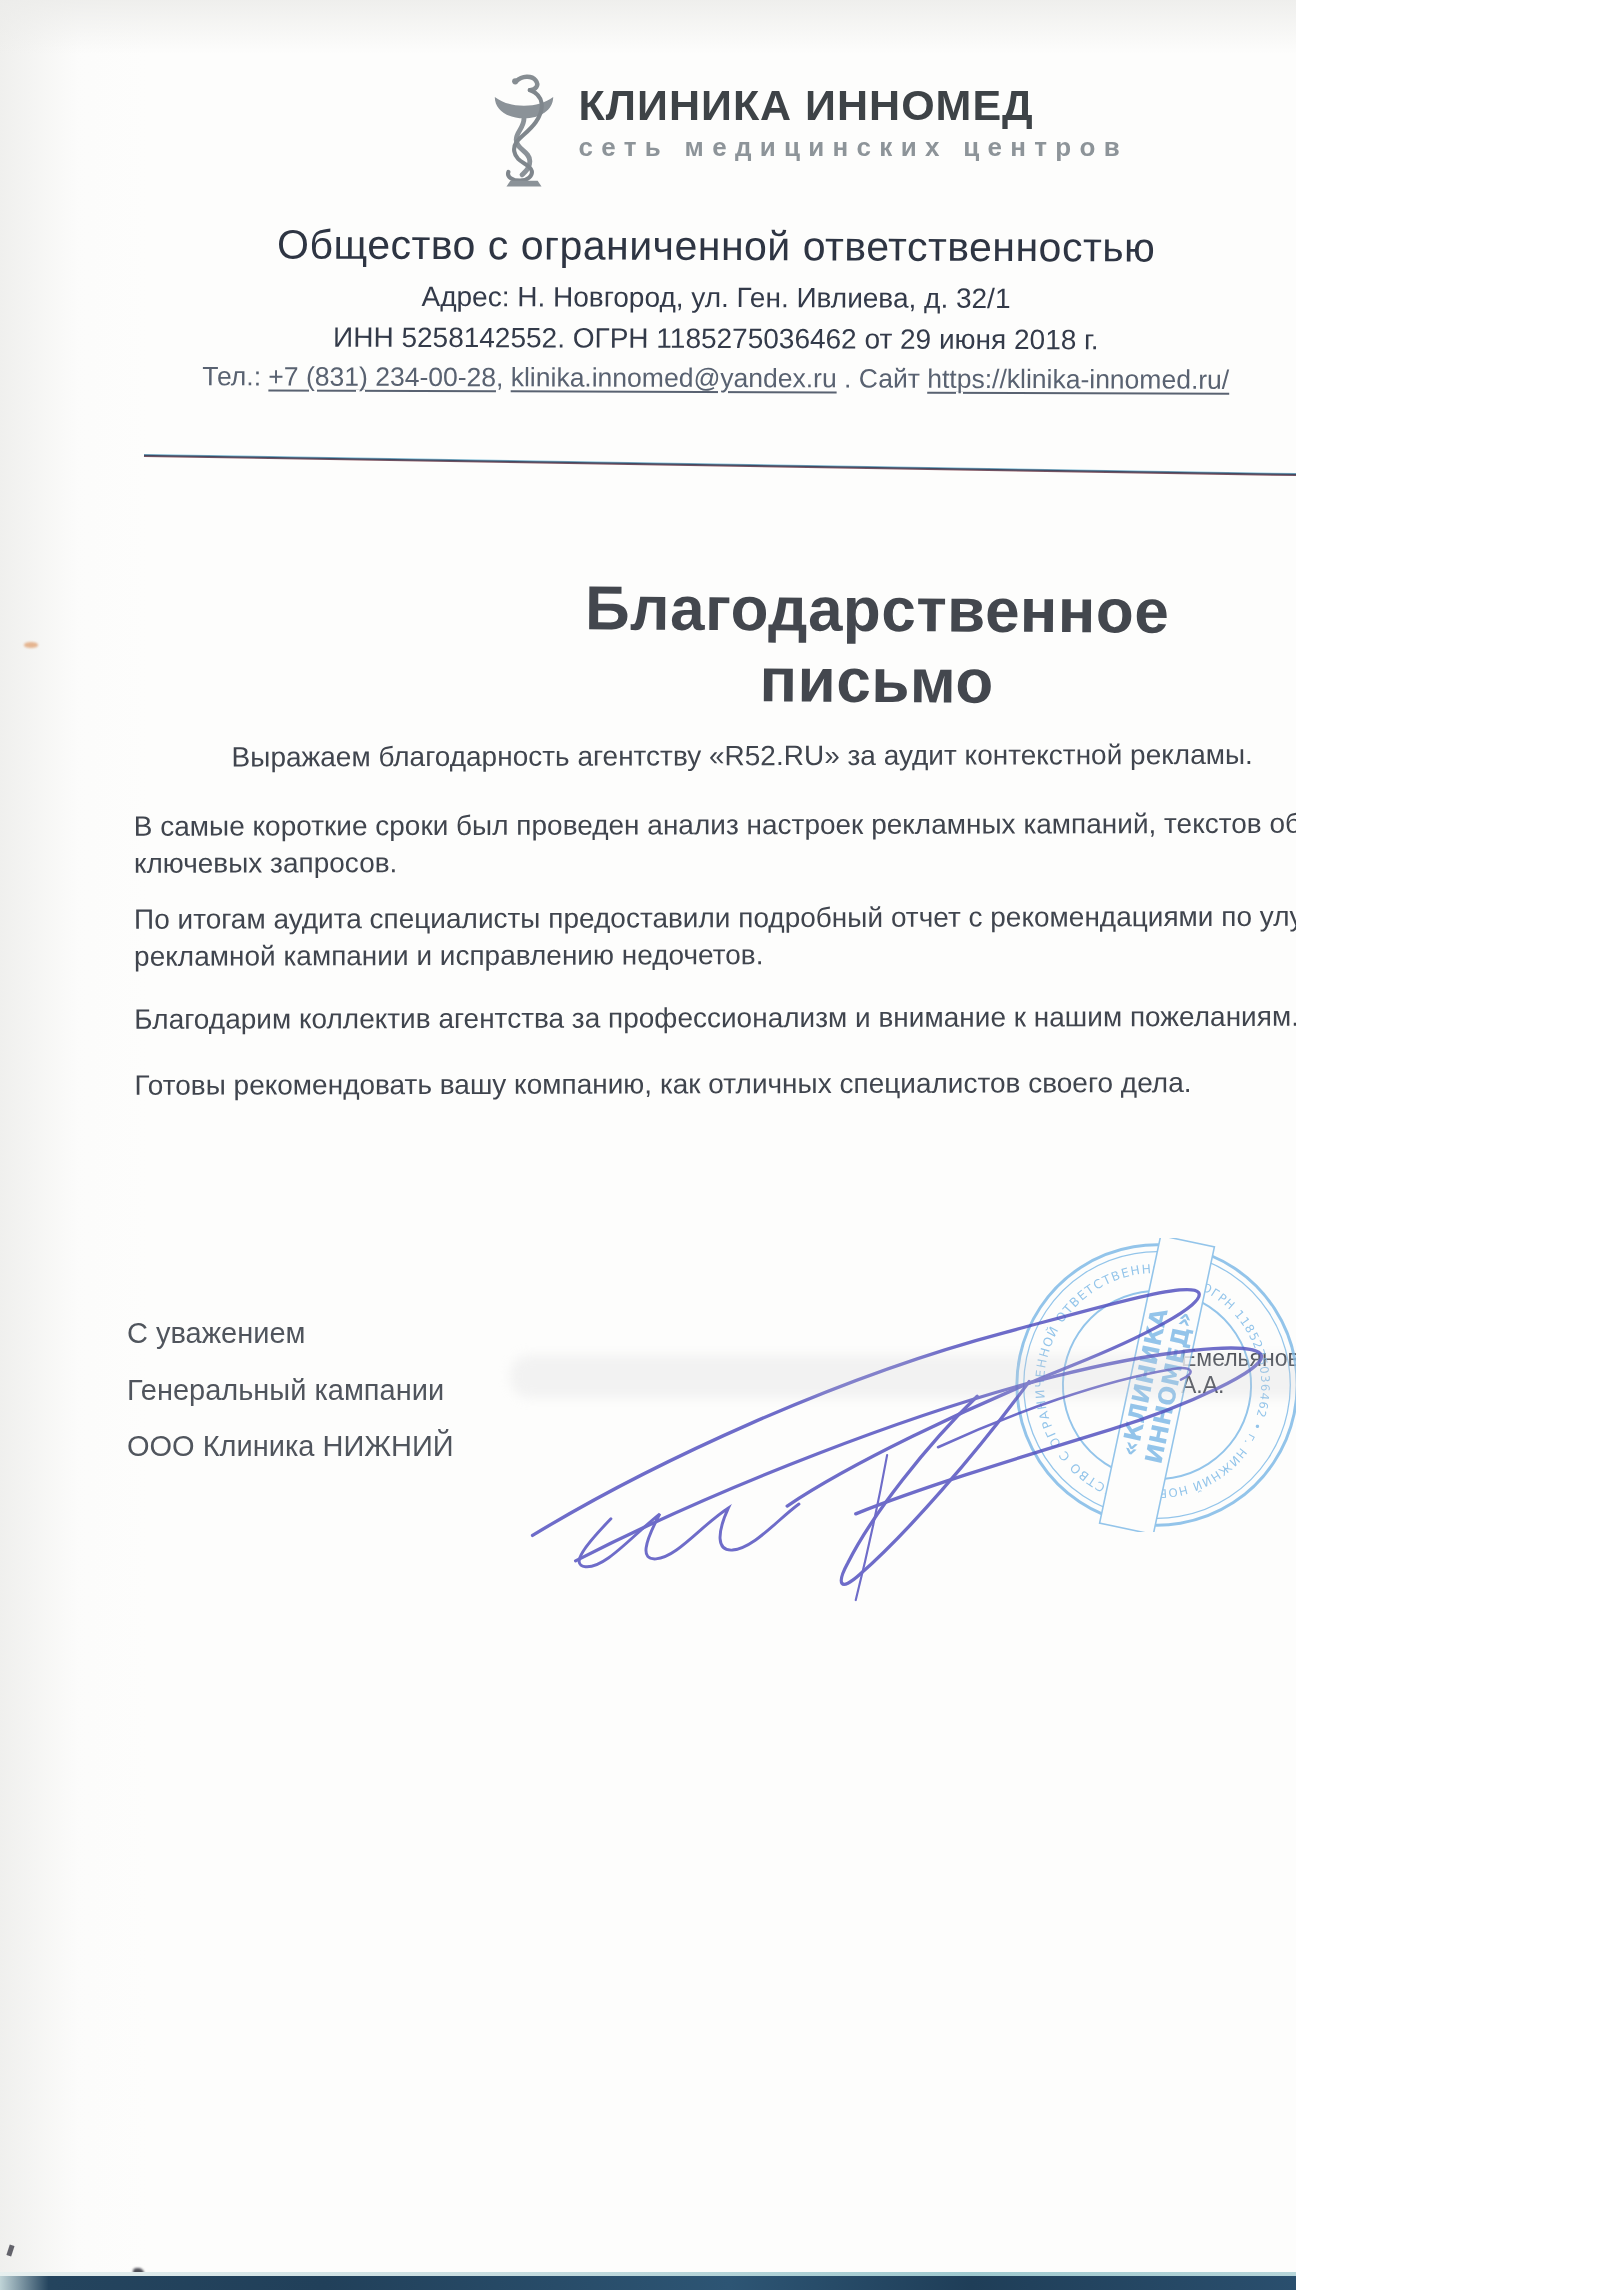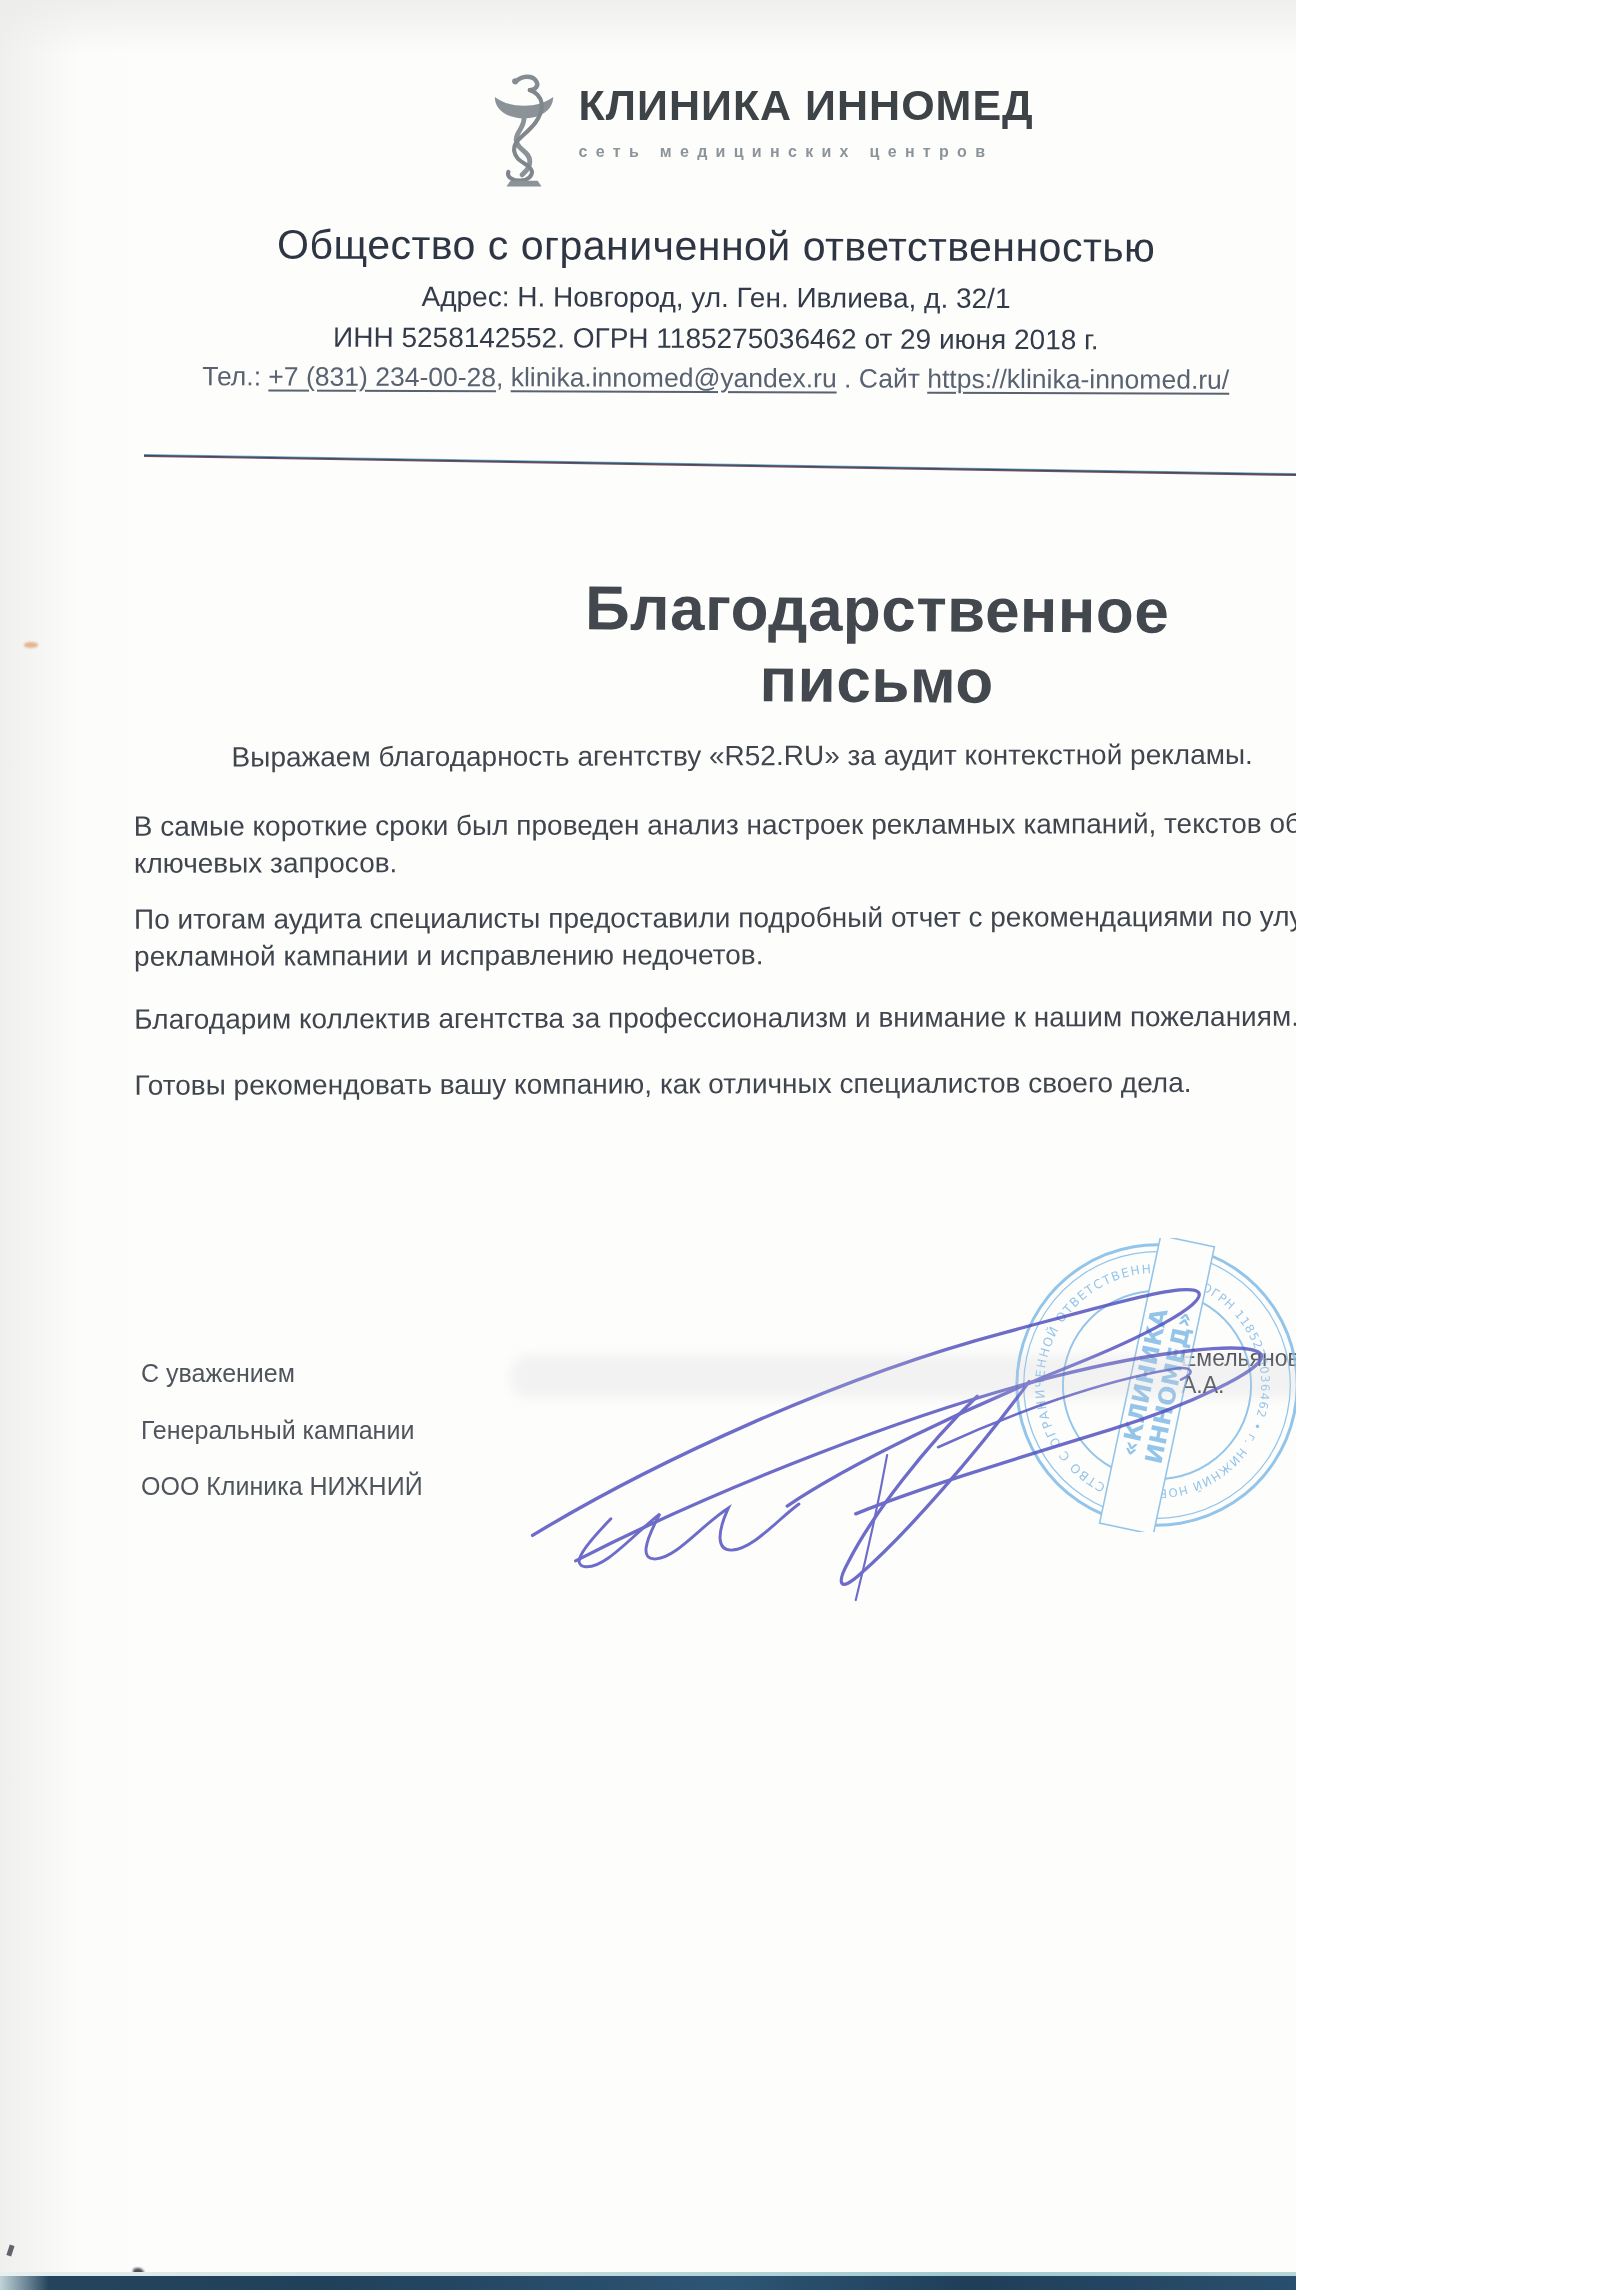--- a/index.html
+++ b/index.html
@@ -14,21 +14,21 @@
       #fdfdfc;
   }
   
   .logo-wrap{position:absolute;left:487px;top:71px;display:flex;align-items:flex-start;}
   .logo-icon{width:74px;height:118px;}
   .logo-text{margin-left:17.6px;padding-top:11.8px;}
   .logo-title{
     font-size:43px;font-weight:bold;color:#3e4347;letter-spacing:1px;line-height:45px;
   }
   .logo-subtitle{
-    margin-top:15px;font-size:16px;color:#8d9499;letter-spacing:8.3px;font-weight:bold;
+    margin-top:4px;font-size:26px;color:#8d9499;letter-spacing:8.3px;font-weight:bold;
   }
   .company-block{position:absolute;left:19.6px;top:223px;width:1392px;text-align:center;transform:rotate(.2deg);}
   .company-form{font-size:41px;color:#2e3543;letter-spacing:0.5px;}
   .company-address{margin-top:11.8px;font-size:28px;color:#333a49;}
   .company-reg{margin-top:8.8px;font-size:28px;color:#343b4a;}
   .company-contact{margin-top:8.8px;font-size:26.5px;color:#596271;white-space:pre-wrap;}
   .company-contact .lnk{text-decoration:underline;text-underline-offset:3.9px;}
   .header-divider{
     position:absolute;left:144px;top:454px;width:1386px;height:2.9px;
     background:linear-gradient(180deg,#7fc0da 0%,#3d4a63 45%,#8e5660 100%);
@@ -44,21 +44,21 @@
     position:absolute;left:134px;top:737px;width:1372px;
     font-size:28px;color:#40454e;line-height:37px;
     transform:rotate(-.15deg);
   }
   .letter-body p{margin:0;}
   .letter-body p.p1{text-indent:98px;margin-bottom:32px;}
   .letter-body p.p2{margin-bottom:18.6px;}
   .letter-body p.p3{margin-bottom:26.5px;}
   .letter-body p.p4{margin-bottom:29px;}
   
-  .signoff{position:absolute;left:141px;top:1318px;font-size:25px;color:#50555d;margin-top:40px;}
+  .signoff{position:absolute;left:127px;top:1318px;font-size:29px;color:#50555d;}
   .signoff div{margin:0 0 26.5px 0;line-height:30px;}
   .signer-name{position:absolute;left:1181px;top:1345px;font-size:23px;color:#43474f;}
   
   .stamp{position:absolute;left:1010px;top:1238px;opacity:.8;}
   .sig{position:absolute;left:495px;top:1220px;}
   
   .smudge{
     position:absolute;left:510px;top:1355px;width:990px;height:43px;
     background:rgba(204,204,210,.22);filter:blur(5.9px);border-radius:19.6px;
   }

